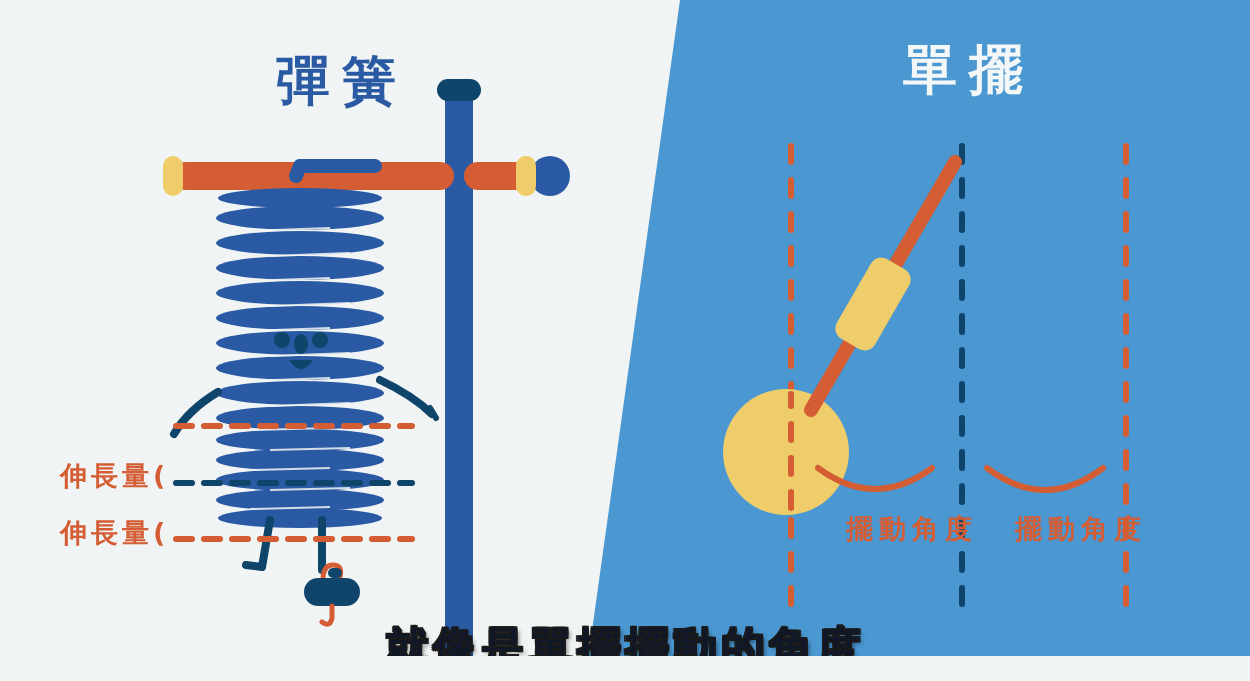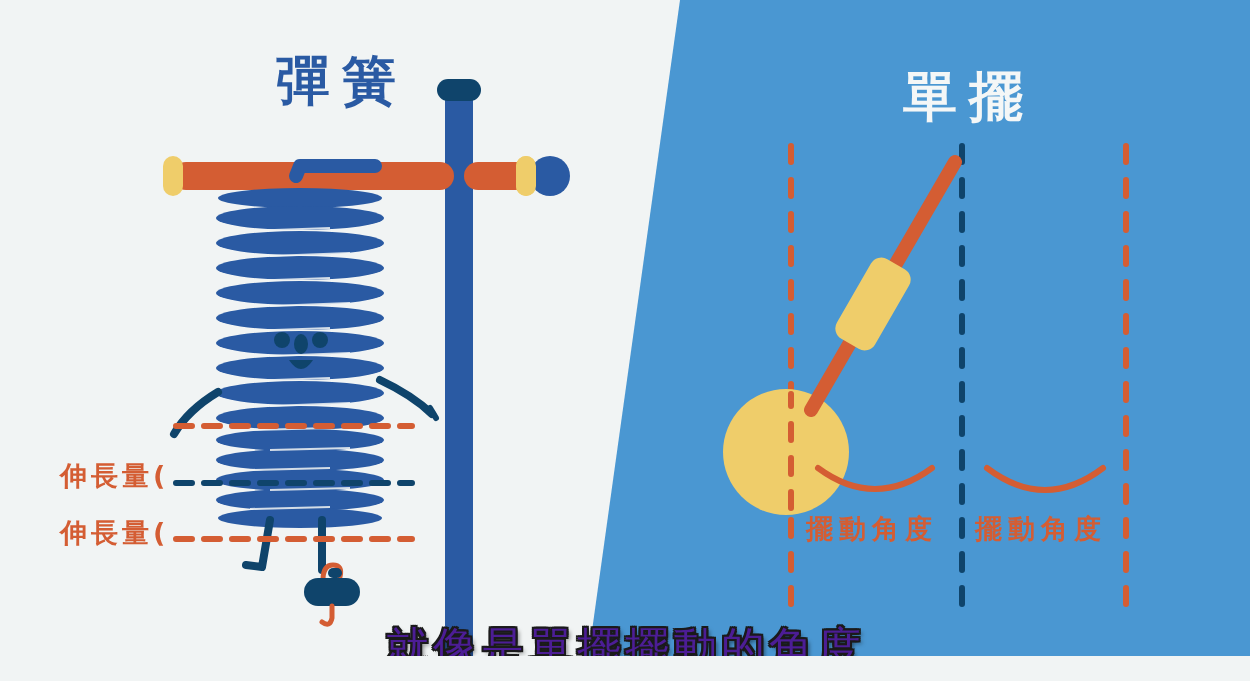--- a/index.html
+++ b/index.html
@@ -32,54 +32,55 @@
       letter-spacing: 12px;
       line-height: 1;
     }
     .title-spring {
       left: 276px;
       top: 54px;
       color: #2a5aa3;
     }
     .title-pendulum {
       left: 903px;
-      top: 70px;
+      top: 43px;
       color: #f4f7f7;
     }
     .label {
       position: absolute;
       font-family: "DejaVu Sans", sans-serif;
       font-weight: bold;
       color: #d45d33;
       line-height: 1;
     }
     .ext-label {
       font-size: 27px;
       letter-spacing: 4px;
       margin-top: 22px;
     }
     .ext-1 { left: 60px; top: 440px; }
     .ext-2 { left: 60px; top: 497px; }
     .angle-label {
       font-size: 27px;
       letter-spacing: 6px;
+      margin-left: 40px;
     }
     .angle-1 { left: 806px; top: 515px; }
     .angle-2 { left: 975px; top: 515px; }
     .subtitle {
       position: absolute;
       left: 0;
       width: 1250px;
       top: 619px;
       text-align: center;
       font-family: "DejaVu Sans", sans-serif;
       font-size: 44px;
       font-weight: normal;
       letter-spacing: 4px;
-      color: #4c1d95;
+      color: #0f172a;
       text-shadow:
         -2px -2px 0 #1a1a1a, 2px -2px 0 #1a1a1a,
         -2px 2px 0 #1a1a1a, 2px 2px 0 #1a1a1a,
         0 -2px 0 #1a1a1a, 0 2px 0 #1a1a1a,
         -2px 0 0 #1a1a1a, 2px 0 0 #1a1a1a,
         3px 3px 4px rgba(0,0,0,0.6);
     }
     .subtitle span { padding-left: 0; }
   </style>
 </head>

